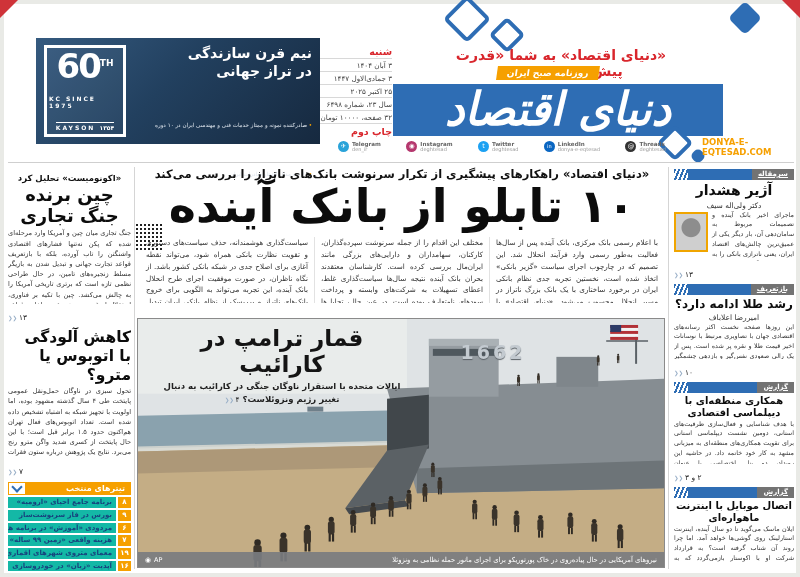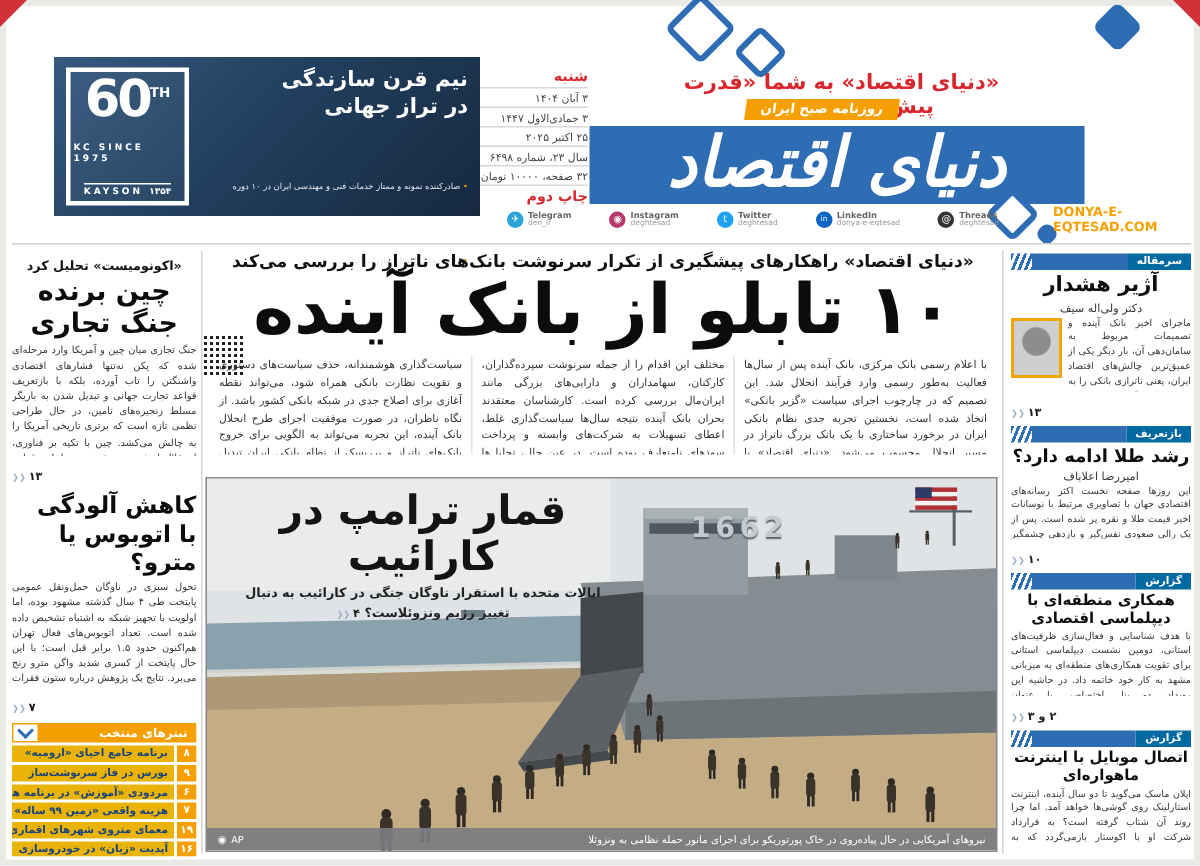--- a/index.html
+++ b/index.html
@@ -65,42 +65,42 @@
   .vline{width:1px;background:#d5d5d5;top:167px;height:402px;}
   .v1{left:134px;} .v2{left:668px;}
 
   
   .lead{left:140px;top:167px;width:524px;}
   .lead-kicker{text-align:center;font-size:11.5px;font-weight:bold;color:#111;}
   .lead-headline{text-align:center;font-size:46px;font-weight:900;color:#0c0c0c;line-height:1.02;margin-top:2px;letter-spacing:-1px;}
   .lead-body{margin-top:7px;display:flex;gap:0;height:66px;overflow:hidden;}
   .lead-col{flex:1;font-size:7.2px;line-height:1.65;text-align:justify;color:#333;padding:0 6px;}
   .lead-col + .lead-col{border-right:1px solid #e2e2e2;}
-  .ref{font-weight:bold;color:#1a1a1a;font-size:7.5px;white-space:nowrap;}
+  .ref{font-weight:normal;color:#1a1a1a;font-size:7.5px;white-space:nowrap;}
   .ref::after{content:" ❮❮";color:#9ab0c8;font-size:5.5px;}
 
   
   .photo{left:137px;top:318px;width:528px;height:250px;border:1px solid #8a8a8a;box-sizing:border-box;overflow:hidden;background:#dfe3e5;}
   .photo svg{position:absolute;inset:0;}
   .boatnum{position:absolute;left:56%;top:9%;font-size:19px;font-weight:bold;letter-spacing:3px;color:#c3cad0;text-shadow:0 1px 1px #5a6166;direction:ltr;margin-left:28px;}
   .photo-head{position:absolute;left:24px;top:6px;width:240px;text-align:center;}
-  .ph-title{font-size:27px;font-weight:900;color:#141414;}
+  .ph-title{font-size:23px;font-weight:900;color:#141414;}
   .ph-sub{font-size:8.5px;font-weight:bold;color:#222;line-height:1.55;margin-top:3px;}
   .photo-caption{position:absolute;left:0;right:0;bottom:0;height:15px;background:rgba(122,124,128,0.92);
       display:flex;align-items:center;justify-content:space-between;padding:0 7px;color:#fff;}
   .cap-text{font-size:6.8px;}
   .cap-credit{display:flex;direction:ltr;align-items:center;gap:3px;font-size:6.5px;}
   .cam{font-size:7px;color:#ffffff;}
 
   
   .rrail{left:674px;top:166px;width:120px;height:406px;overflow:hidden;}
   .lrail{left:8px;top:167px;width:123px;height:404px;overflow:hidden;}
 
   .sec{display:flex;height:11px;align-items:stretch;margin:3px 0 2px;}
-  .sec-tag{background:#0369a1;color:#fff;font-size:7px;font-weight:bold;padding:1px 6px;line-height:9px;white-space:nowrap;}
+  .sec-tag{background:#737373;color:#fff;font-size:7px;font-weight:bold;padding:1px 6px;line-height:9px;white-space:nowrap;text-decoration:underline;}
   .sec-line{flex:1;background:#2e6db4;}
   .sec-stripes{width:14px;background:repeating-linear-gradient(112deg,#2e6db4 0 2px,#fff 2px 4px);}
 
   .art-title{font-weight:900;text-align:center;color:#0d0d0d;line-height:1.25;}
   .t-xl{font-size:14px;} .t-lg{font-size:12px;} .t-md{font-size:10px;}
   .art-author{font-size:7.5px;font-weight:normal;text-align:center;color:#333;margin:1px 0;}
   .art-body{font-size:6.4px;line-height:1.55;text-align:justify;color:#333;overflow:hidden;}
   .author-photo{float:left;width:34px;height:40px;margin:1px 4px 1px 0;border:2px solid #f0a500;box-sizing:border-box;
       background:radial-gradient(circle at 50% 38%,#8d8d8d 0 9px,#cfcfcf 10px);}
   .art-ref{text-align:left;margin:1px 0 2px;}
@@ -109,21 +109,21 @@
   .lr-title1{font-size:18px;font-weight:900;text-align:center;line-height:1.15;color:#0c0c0c;margin:2px 0;}
   .lr-title2{font-size:15.5px;font-weight:900;text-align:right;line-height:1.2;color:#0c0c0c;margin:4px 0 2px;}
   .lr-body{font-size:6.6px;line-height:1.55;text-align:justify;color:#333;overflow:hidden;}
 
   .sel-head{display:flex;height:13px;align-items:stretch;margin-top:4px;}
   .sel-title{flex:1;background:#f6a000;color:#fff;font-size:8px;font-weight:bold;text-align:right;padding:0 6px;line-height:13px;}
   .sel-chevbox{width:18px;background:#fff;border:1px solid #f6a000;box-sizing:border-box;display:flex;align-items:center;justify-content:center;}
   .chev{width:6px;height:6px;border-left:2px solid #2e6db4;border-bottom:2px solid #2e6db4;transform:rotate(-45deg);margin-top:-3px;}
   .sel-item{display:flex;height:10.5px;margin-top:2.2px;gap:2px;}
   .sel-num{width:13px;background:#f6a000;color:#fff;font-size:7px;font-weight:bold;text-align:center;line-height:10.5px;}
-  .sel-label{flex:1;background:#eab308;color:#17427e;font-size:7px;font-weight:bold;text-align:right;padding:0 4px;line-height:10.5px;white-space:nowrap;overflow:hidden;}
+  .sel-label{flex:1;background:#14b8a6;color:#17427e;font-size:7px;font-weight:bold;text-align:right;padding:0 4px;line-height:10.5px;white-space:nowrap;overflow:hidden;}
 </style>
 </head>
 <body>
 
 <div class="page"></div>
 <div class="corner tl"></div>
 <div class="corner tr"></div>
 
 <div class="abs ad">
   <div class="ad-logo">

